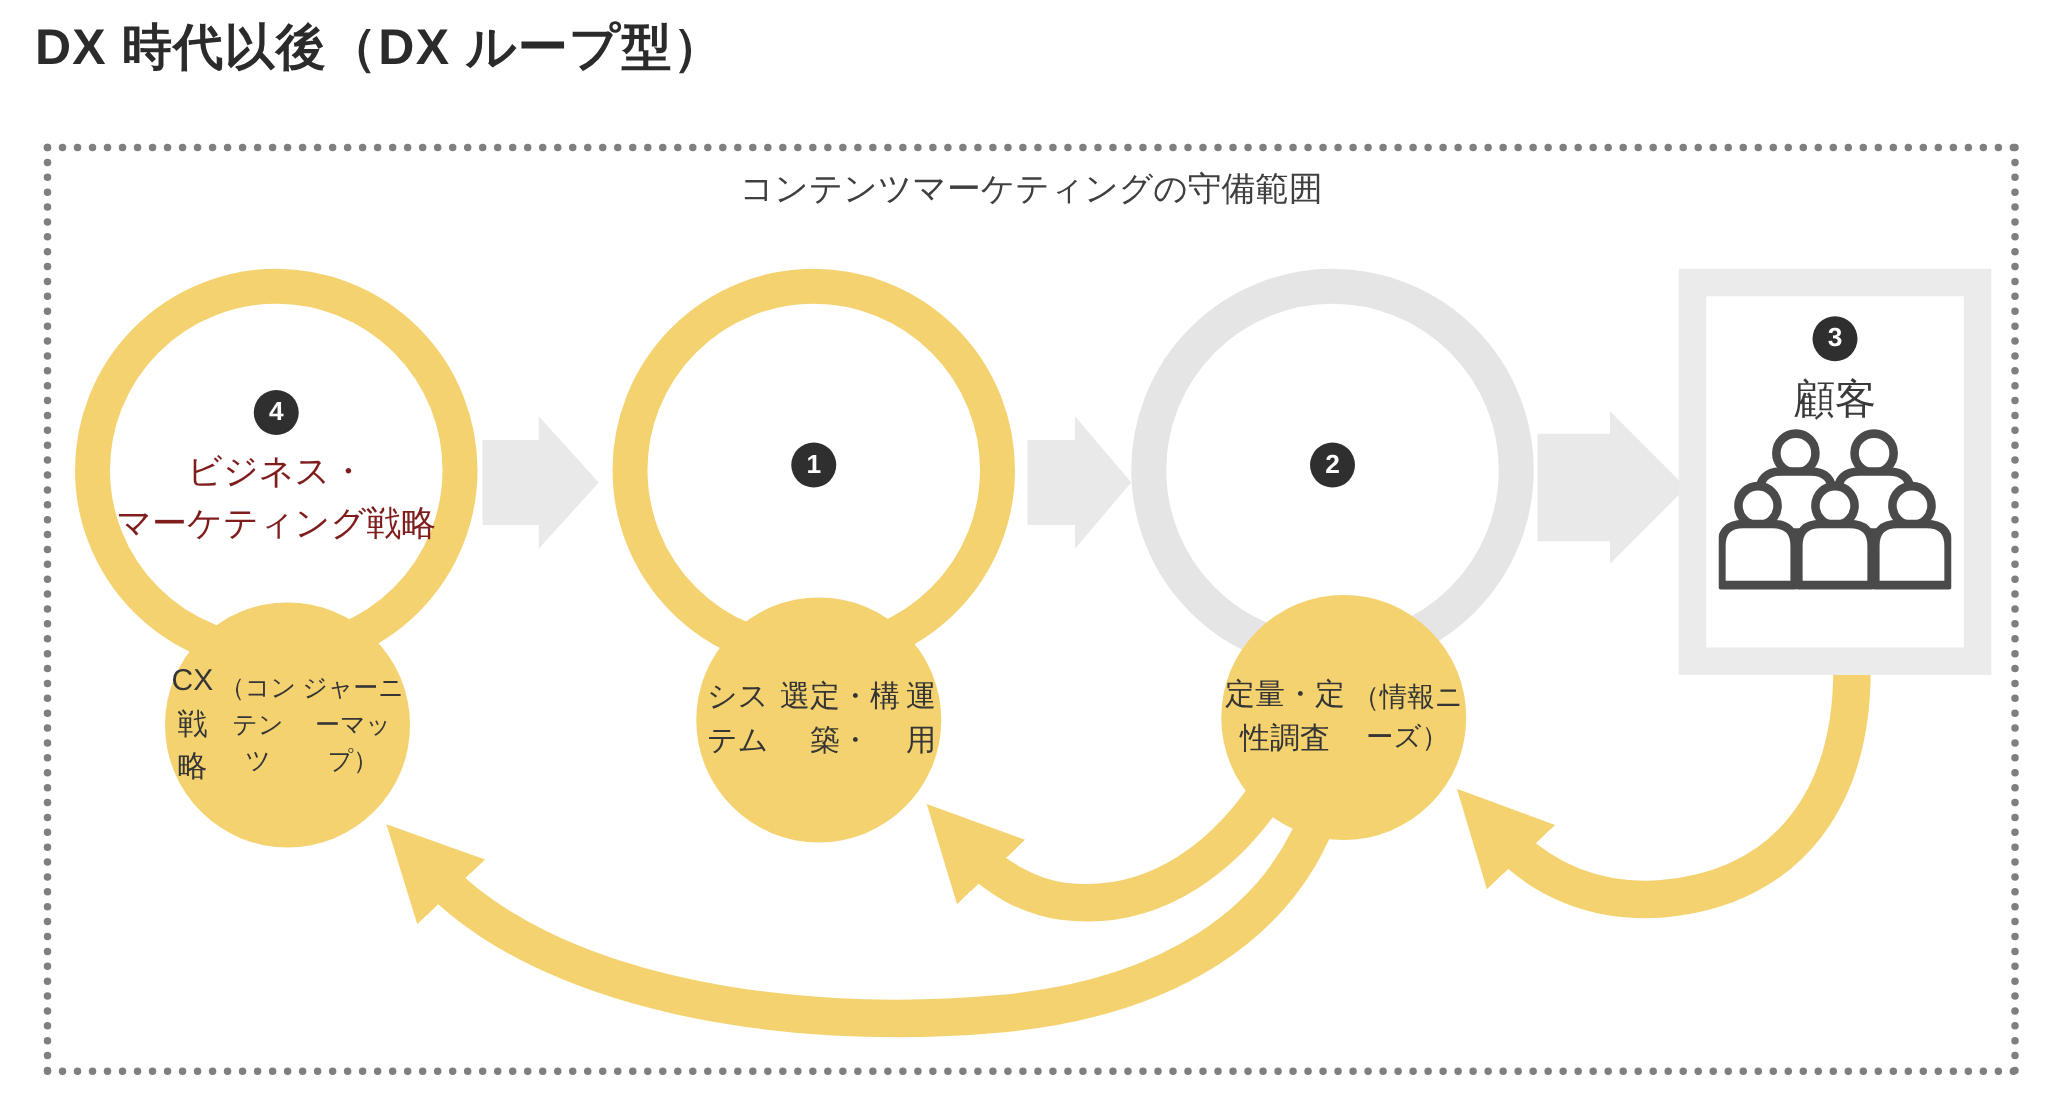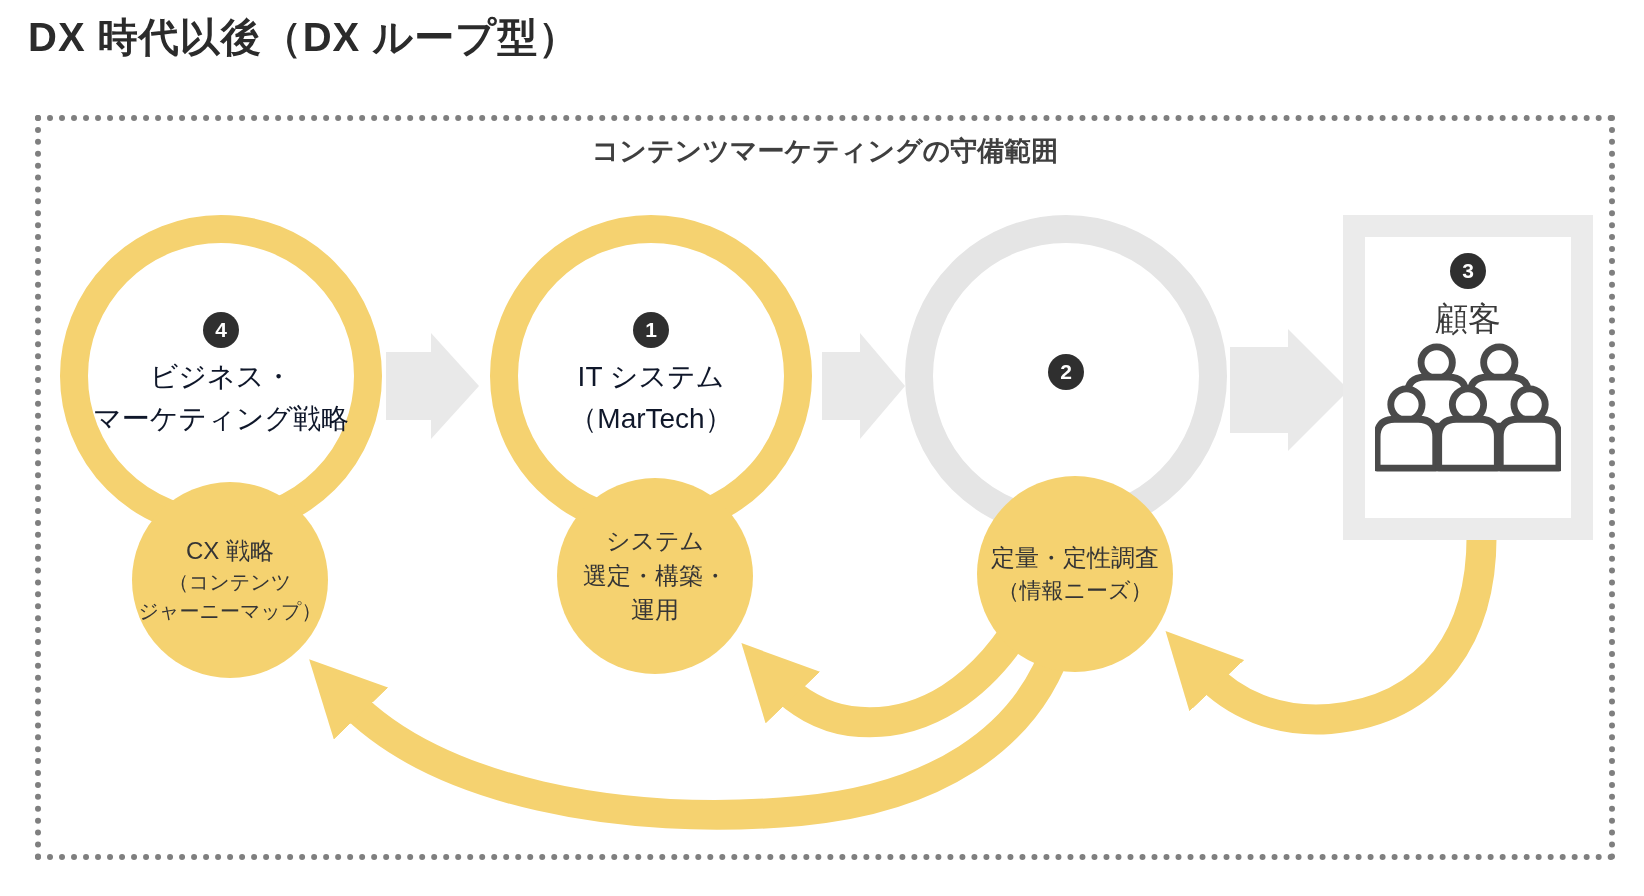--- a/index.html
+++ b/index.html
@@ -10,39 +10,39 @@
   .page-title{
     position:absolute;left:28px;top:10px;margin:0;
     font-size:40px;font-weight:700;color:#2b2b2b;letter-spacing:1px;
   }
   .scope{
     position:absolute;left:35px;top:115px;width:1580px;height:745px;
     border:6px dotted #7f7f7f;box-sizing:border-box;
   }
   .scope-label{
     position:absolute;top:12px;left:0;right:0;text-align:center;
-    font-size:27px;font-weight:700;color:#3f3f3f;
+    font-size:27px;font-weight:400;color:#3f3f3f;
   }
   .arrow-layer{position:absolute;left:0;top:0;}
   .ring{
     position:absolute;width:322px;height:322px;border-radius:50%;background:#ffffff;
     box-sizing:border-box;display:flex;flex-direction:column;align-items:center;justify-content:center;
     text-align:center;
   }
   .ring.yellow{border:28px solid #f5d270;}
   .ring.gray{border:28px solid #e5e5e5;}
   .badge{
     width:36px;height:36px;border-radius:50%;background:#2f2f2f;color:#ffffff;
     font-size:21px;font-weight:700;display:flex;align-items:center;justify-content:center;
     margin-bottom:8px;flex:0 0 auto;
   }
-  .ring-label{font-size:28px;font-weight:500;line-height:1.5;color:#0f172a;}
+  .ring-label{font-size:28px;font-weight:500;line-height:1.5;color:#7f1d1d;}
   .sub{
     position:absolute;width:196px;height:196px;border-radius:50%;background:#f5d270;
-    display:flex;flex-direction:column;align-items:center;justify-content:center;
+    display:flex;align-items:center;justify-content:center;
     text-align:center;font-weight:500;color:#353535;line-height:1.45;
   }
   .sub .l-big{font-size:24px;}
   .sub .l-mid{font-size:22px;}
   .sub .l-sml{font-size:20px;}
   .custbox{
     position:absolute;left:1343px;top:215px;width:250px;height:325px;background:#ebebeb;
     box-sizing:border-box;padding:22px;
   }
   .custbox-inner{
@@ -87,24 +87,20 @@
     <div class="ring-label">
       <span>ビジネス・</span><br>
       <span>マーケティング戦略</span>
     </div>
   </div>
 
   <div class="ring yellow" style="left:490px;top:215px">
     <div class="badge">
       <span>1</span>
     </div>
-    <div class="ring-label">
-      <span>IT システム</span><br>
-      <span>（MarTech）</span>
-    </div>
   </div>
 
   <div class="ring gray" style="left:905px;top:215px">
     <div class="badge">
       <span>2</span>
     </div>
   </div>
 
   <div class="custbox">
     <div class="custbox-inner">

